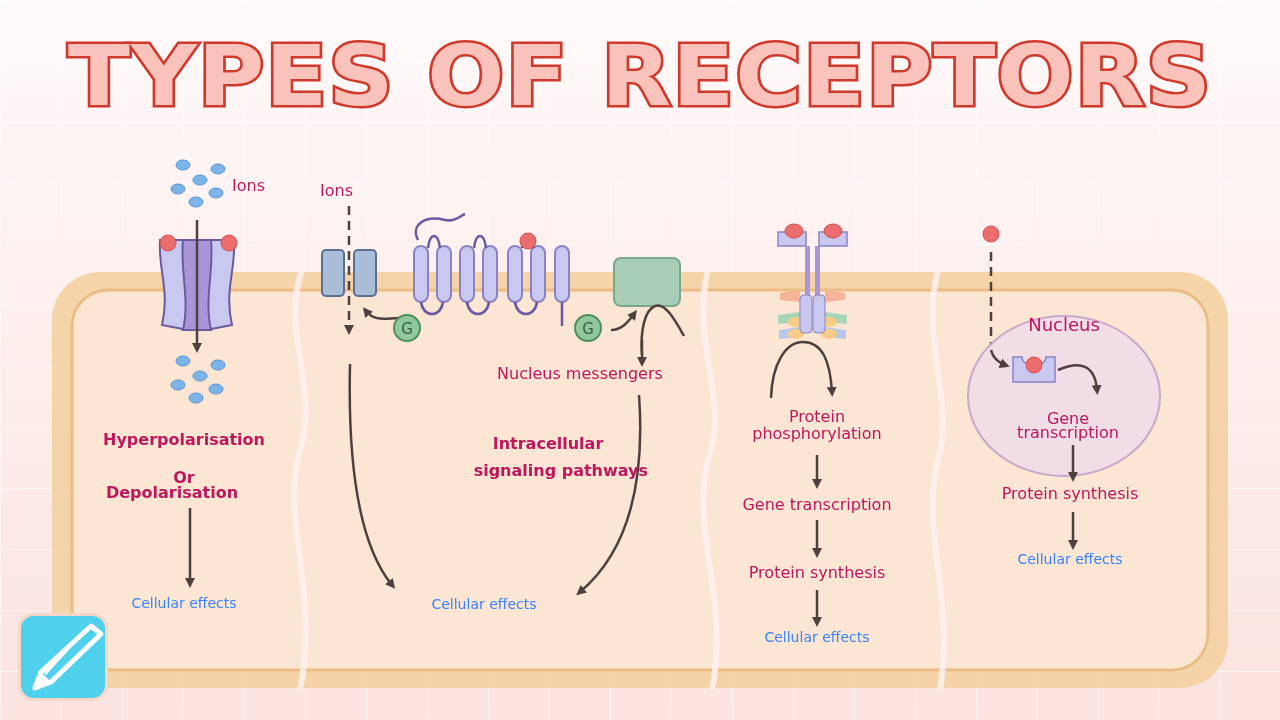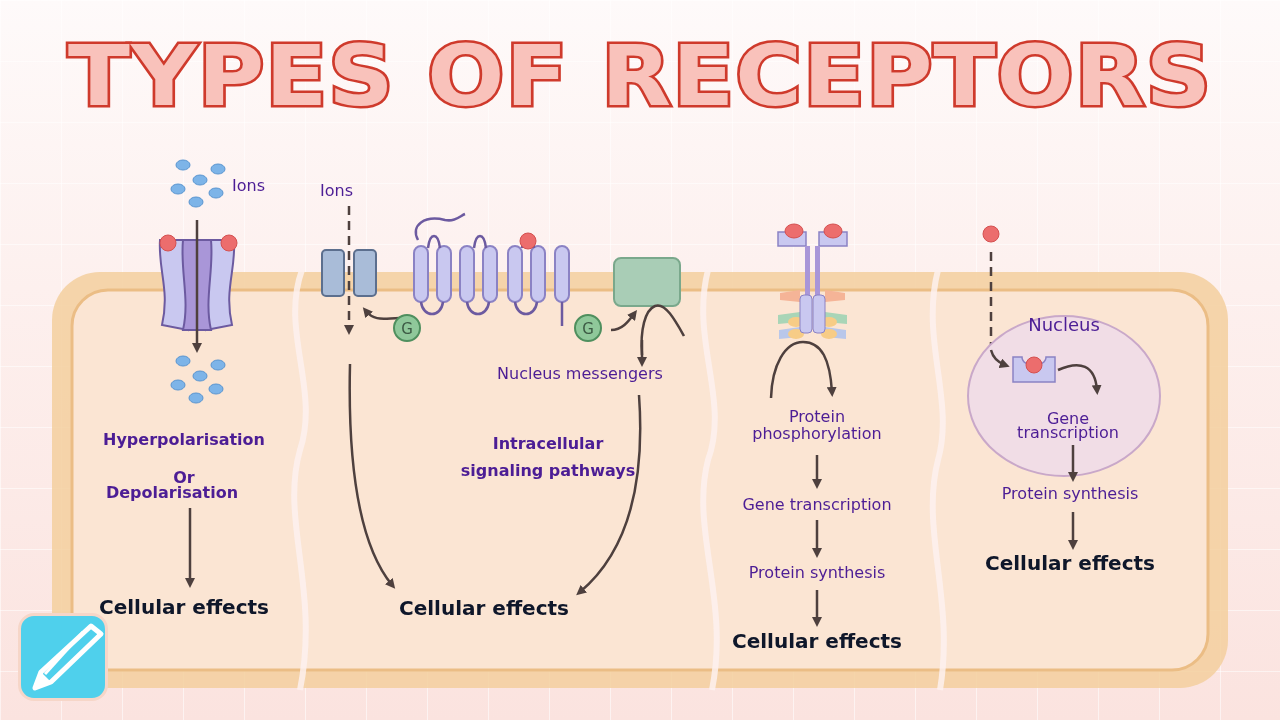--- a/index.html
+++ b/index.html
@@ -19,24 +19,24 @@
   .title {
     position:absolute; left:0; width:1280px; top:34px; text-align:center;
     font-family: "DejaVu Sans", sans-serif; font-weight:900;
     font-size:84px; letter-spacing:1px; line-height:1;
     color:#f9c2bb;
     -webkit-text-stroke: 5px #cf3a2c;
     paint-order: stroke fill;
     transform: scaleX(1.08);
   }
   svg#diagram { position:absolute; left:0; top:0; }
-  .lbl { position:absolute; text-align:center; color:#4c1d95; font-family:"DejaVu Sans", sans-serif; white-space:nowrap; }
+  .lbl { position:absolute; text-align:center; color:#be185d; font-family:"DejaVu Sans", sans-serif; white-space:nowrap; }
   .lbl.sm { font-size:16px; }
   .lbl.bold { font-weight:bold; font-size:16px; }
-  .lbl.effect { color:#0f172a; font-weight:bold; font-size:20px; }
+  .lbl.effect { color:#3b82f6; font-weight:normal; font-size:14px; }
   .logo {
     position:absolute; left:18px; top:613px; width:90px; height:88px;
     border-radius:16px; background:#4fd0ec; border:3px solid #f6d6c8;
     box-sizing:border-box;
   }
 </style>
 </head>
 <body>
 
 <div class="grid"></div>
@@ -170,21 +170,21 @@
 
 <div class="lbl sm" style="left:232px; top:176px;">Ions</div>
 <div class="lbl bold" style="left:84px; width:200px; top:430px;">Hyperpolarisation</div>
 <div class="lbl bold" style="left:84px; width:200px; top:468px;">Or</div>
 <div class="lbl bold" style="left:72px; width:200px; top:483px;">Depolarisation</div>
 <div class="lbl effect" style="left:84px; width:200px; top:595px;">Cellular effects</div>
 
 <div class="lbl sm" style="left:320px; top:181px;">Ions</div>
 <div class="lbl sm" style="left:480px; width:200px; top:364px;">Nucleus messengers</div>
 <div class="lbl bold" style="left:448px; width:200px; top:434px;">Intracellular</div>
-<div class="lbl bold" style="left:448px; width:200px; top:461px;">signaling pathways</div>
+<div class="lbl bold" style="left:448px; width:200px; top:461px;text-align:right;">signaling pathways</div>
 <div class="lbl effect" style="left:384px; width:200px; top:596px;">Cellular effects</div>
 
 <div class="lbl sm" style="left:717px; width:200px; top:407px;">Protein</div>
 <div class="lbl sm" style="left:717px; width:200px; top:424px;">phosphorylation</div>
 <div class="lbl sm" style="left:717px; width:200px; top:495px;">Gene transcription</div>
 <div class="lbl sm" style="left:717px; width:200px; top:563px;">Protein synthesis</div>
 <div class="lbl effect" style="left:717px; width:200px; top:629px;">Cellular effects</div>
 
 <div class="lbl" style="left:1014px; width:100px; top:314px; font-size:18px;">Nucleus</div>
 <div class="lbl sm" style="left:1018px; width:100px; top:397px;margin-top:12px;">Gene</div>

